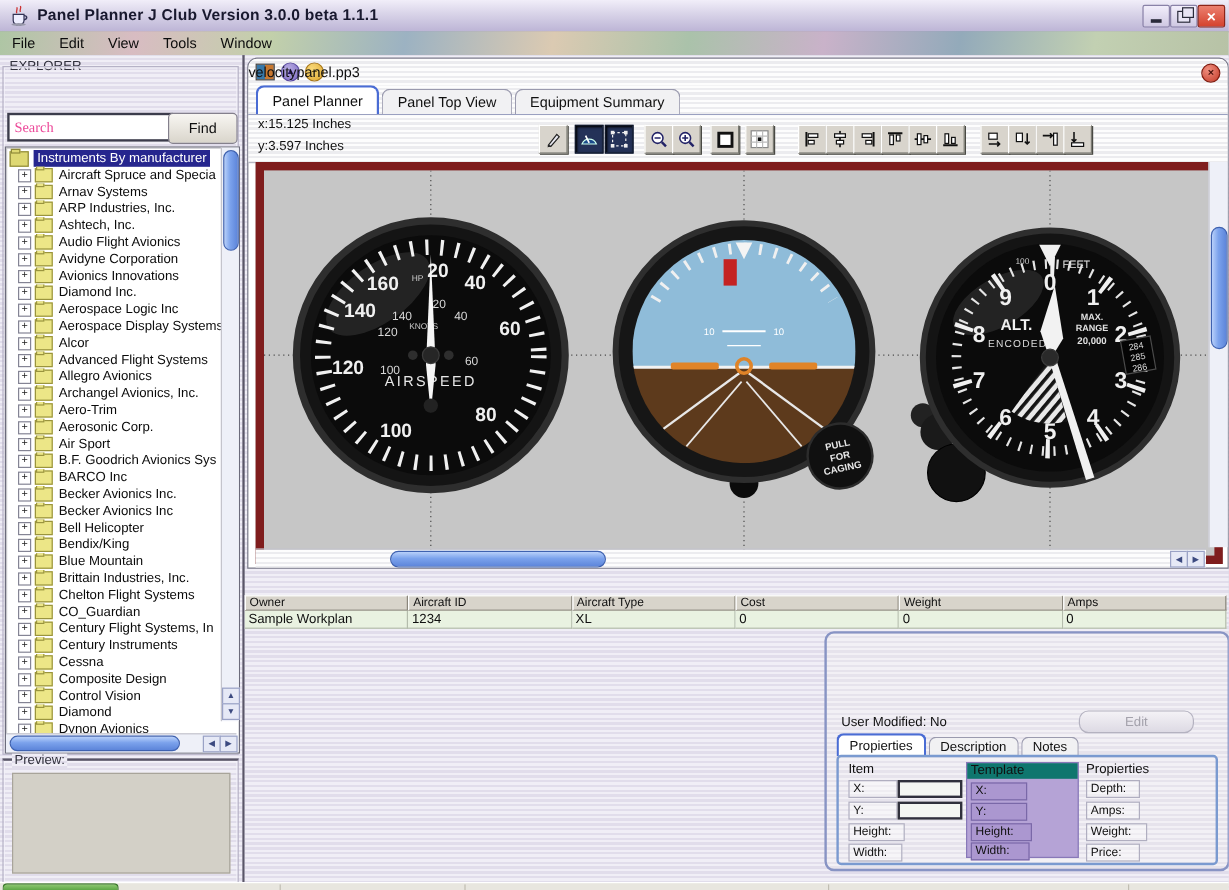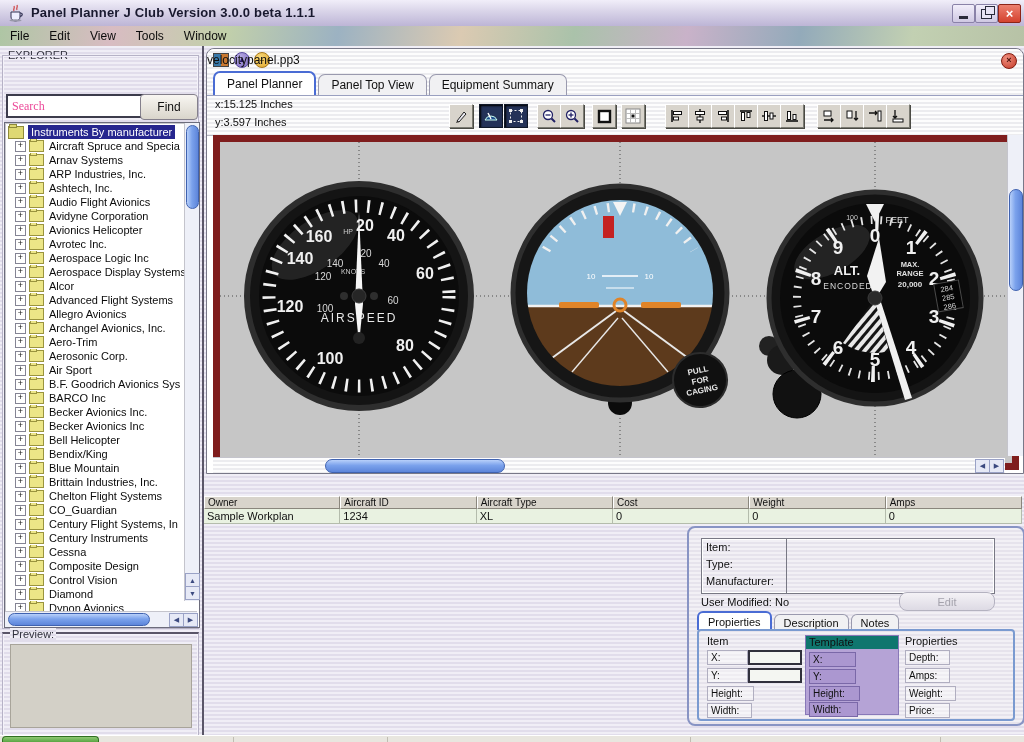--- a/index.html
+++ b/index.html
@@ -237,26 +237,26 @@
         <span class="tlabel">Audio Flight Avionics</span>
       </div>
         <div class="trow">
         <span class="texp"></span>
         <span class="tfolder"></span>
         <span class="tlabel">Avidyne Corporation</span>
       </div>
         <div class="trow">
         <span class="texp"></span>
         <span class="tfolder"></span>
-        <span class="tlabel">Avionics Helicopter</span>
-      </div>
-        <div class="trow">
-        <span class="texp"></span>
-        <span class="tfolder"></span>
-        <span class="tlabel">Avrotec Inc.</span>
+        <span class="tlabel">Avionics Innovations</span>
+      </div>
+        <div class="trow">
+        <span class="texp"></span>
+        <span class="tfolder"></span>
+        <span class="tlabel">Diamond Inc.</span>
       </div>
         <div class="trow">
         <span class="texp"></span>
         <span class="tfolder"></span>
         <span class="tlabel">Aerospace Logic Inc</span>
       </div>
         <div class="trow">
         <span class="texp"></span>
         <span class="tfolder"></span>
         <span class="tlabel">Aerospace Display Systems</span>
@@ -704,27 +704,20 @@
         <div class="td">1234</div>
         <div class="td">XL</div>
         <div class="td">0</div>
         <div class="td">0</div>
         <div class="td">0</div>
       </div>
   </div>
 
 
   <div id="details" class="abs">
-    <div id="infobox" class="abs">
-      <div class="ilabels">
-        <div class="ilabel">Item:</div>
-        <div class="ilabel">Type:</div>
-        <div class="ilabel">Manufacturer:</div>
-      </div>
-    </div>
     <span id="usermod" class="abs">User Modified: No</span>
     <div id="edit-btn" class="abs">
       <span>Edit</span>
     </div>
 
     <div id="dtabs" class="abs">
       <div class="dtab active">
           <span>Propierties</span>
         </div>
       <div class="dtab">

